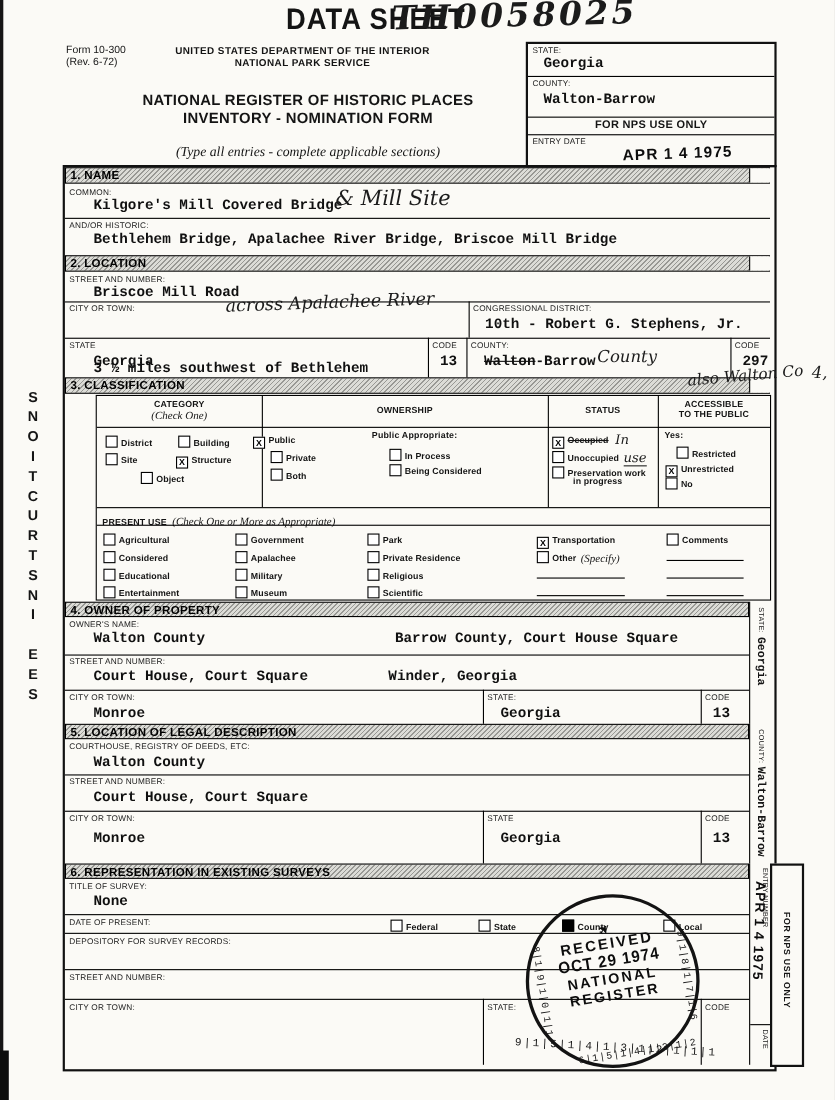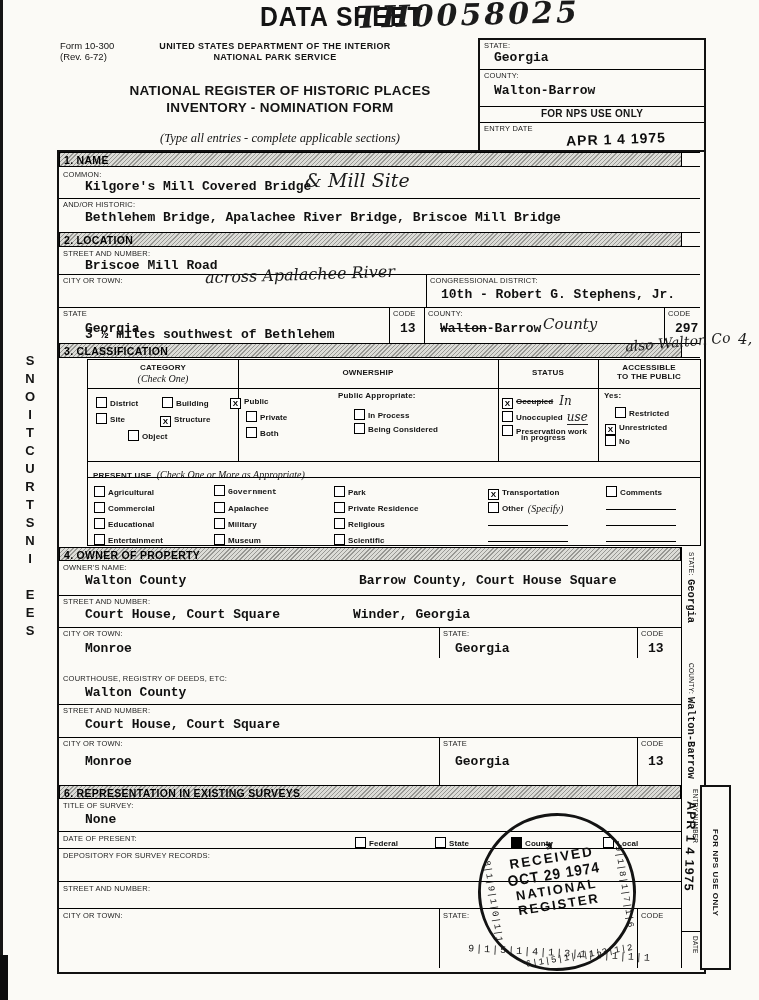--- a/index.html
+++ b/index.html
@@ -161,25 +161,25 @@
       <div class="a cth" style="left:516px;top:31px;text-align:left;">Yes:</div>
       <span class="a ci" style="left:527px;top:43px;"><span class="cb"></span><span class="cl">Restricted</span></span>
       <span class="a ci" style="left:517px;top:57px;"><span class="cb">X</span><span class="cl">Unrestricted</span></span>
       <span class="a ci" style="left:517px;top:71px;"><span class="cb"></span><span class="cl">No</span></span>
 
       <div class="a hl" style="left:0;top:101px;width:612px;"></div>
       <div class="a" style="left:5px;top:104px;white-space:nowrap;"><span class="cth" style="text-align:left;">PRESENT USE</span><span class="its" style="margin-left:5px;">(Check One or More as Appropriate)</span></div>
       <div class="a hl" style="left:0;top:117px;width:612px;"></div>
 
       <span class="a ci" style="left:6px;top:122px;"><span class="cb"></span><span class="cl">Agricultural</span></span>
-      <span class="a ci" style="left:6px;top:138px;"><span class="cb"></span><span class="cl">Commercial</span></span>
+      <span class="a ci" style="left:6px;top:138px;"><span class="cb"></span><span class="cl">Considered</span></span>
       <span class="a ci" style="left:6px;top:154px;"><span class="cb"></span><span class="cl">Educational</span></span>
       <span class="a ci" style="left:6px;top:170px;"><span class="cb"></span><span class="cl">Entertainment</span></span>
 
-      <span class="a ci" style="left:126px;top:122px;font-family:Liberation Mono, monospace;"><span class="cb"></span><span class="cl">Government</span></span>
+      <span class="a ci" style="left:126px;top:122px;"><span class="cb"></span><span class="cl">Government</span></span>
       <span class="a ci" style="left:126px;top:138px;"><span class="cb"></span><span class="cl">Apalachee</span></span>
       <span class="a ci" style="left:126px;top:154px;"><span class="cb"></span><span class="cl">Military</span></span>
       <span class="a ci" style="left:126px;top:170px;"><span class="cb"></span><span class="cl">Museum</span></span>
 
       <span class="a ci" style="left:246px;top:122px;"><span class="cb"></span><span class="cl">Park</span></span>
       <span class="a ci" style="left:246px;top:138px;"><span class="cb"></span><span class="cl">Private Residence</span></span>
       <span class="a ci" style="left:246px;top:154px;"><span class="cb"></span><span class="cl">Religious</span></span>
       <span class="a ci" style="left:246px;top:170px;"><span class="cb"></span><span class="cl">Scientific</span></span>
 
       <span class="a ci" style="left:400px;top:122px;"><span class="cb">X</span><span class="cl">Transportation</span></span>
@@ -205,20 +205,21 @@
     <div class="a hl" style="left:0;top:475px;width:622px;"></div>
     <div class="a l" style="left:4px;top:477px;">CITY OR TOWN:</div>
     <div class="a t" style="left:26px;top:489px;">Monroe</div>
     <div class="a vl" style="left:380px;top:475px;height:31px;"></div>
     <div class="a l" style="left:384px;top:477px;">STATE:</div>
     <div class="a t" style="left:396px;top:489px;">Georgia</div>
     <div class="a vl" style="left:578px;top:475px;height:31px;"></div>
     <div class="a l" style="left:582px;top:477px;">CODE</div>
     <div class="a t" style="left:589px;top:489px;">13</div>
 
+    <div class="a bar" style="left:0;top:506px;width:622px;height:14px;">5. LOCATION OF LEGAL DESCRIPTION</div>
     <div class="a vband" style="left:622px;top:506px;width:19px;height:127px;"><span class="vlab">COUNTY:</span><span class="vval">Walton-Barrow</span></div>
     <div class="a l" style="left:4px;top:522px;">COURTHOUSE, REGISTRY OF DEEDS, ETC:</div>
     <div class="a t" style="left:26px;top:533px;">Walton County</div>
     <div class="a hl" style="left:0;top:552px;width:622px;"></div>
     <div class="a l" style="left:4px;top:554px;">STREET AND NUMBER:</div>
     <div class="a t" style="left:26px;top:565px;">Court House, Court Square</div>
     <div class="a hl" style="left:0;top:585px;width:622px;"></div>
     <div class="a l" style="left:4px;top:587px;">CITY OR TOWN:</div>
     <div class="a t" style="left:26px;top:602px;">Monroe</div>
     <div class="a vl" style="left:380px;top:585px;height:48px;"></div>

